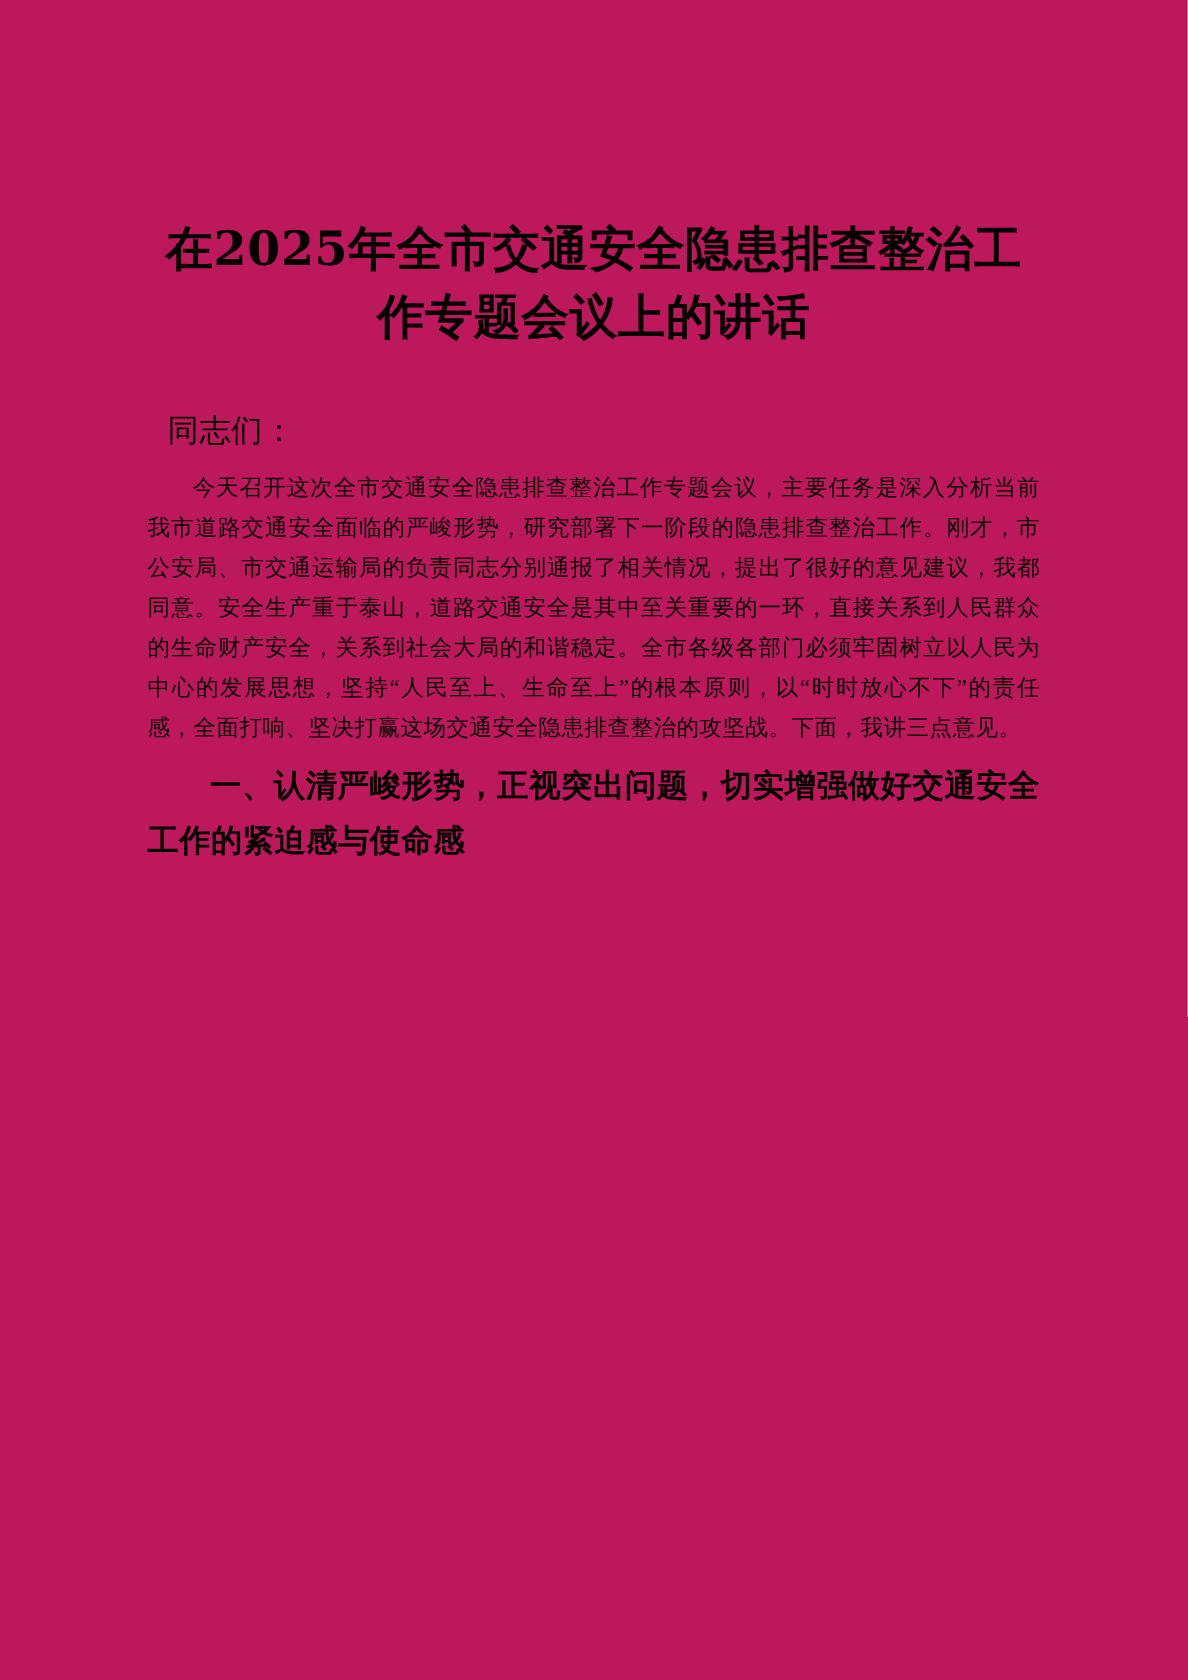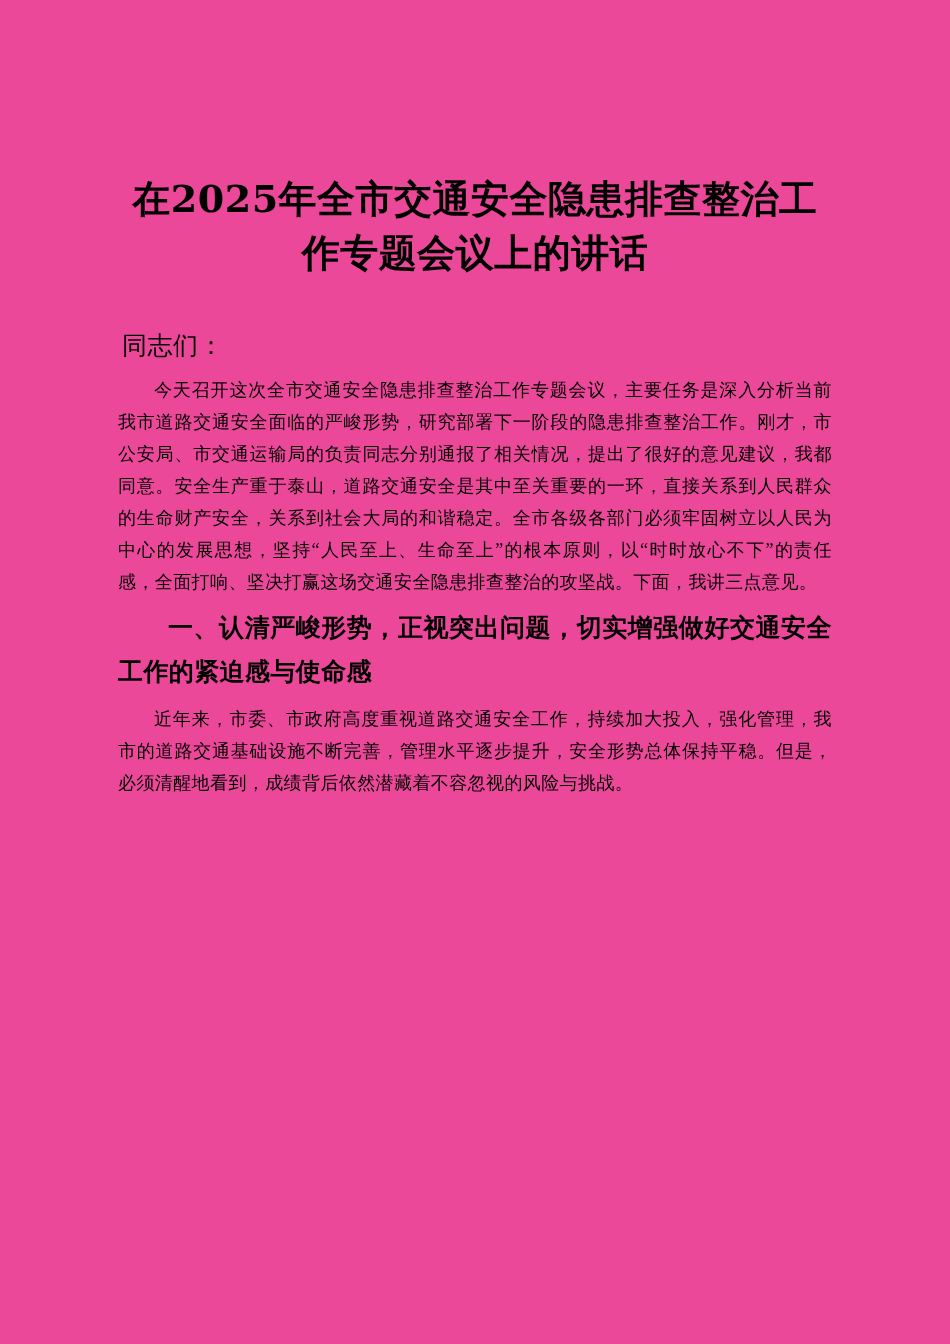--- a/index.html
+++ b/index.html
@@ -12,51 +12,51 @@
     height: 1344px;
     font-family: "Liberation Serif", "DejaVu Serif", serif;
     color: #000000;
     overflow: hidden;
   }
   .page {
     box-sizing: border-box;
     width: 950px;
     height: 1344px;
     padding: 172px 118px 40px 118px;
-    background: #ec4899;
+    background: #be185d;
   }
   .doc-title {
     font-family: "DejaVu Serif", "Liberation Serif", serif;
     font-weight: 700;
     font-size: 38px;
     line-height: 1.42;
     text-align: center;
     letter-spacing: 0.5px;
     margin: 0 0 44px 0;
     word-break: break-all;
   }
   .salutation {
     font-size: 25px;
     line-height: 1.75;
-    margin: 0 0 6px 4px;
+    margin: 0 0 6px 16px;
     letter-spacing: 0.5px;
   }
   .para {
     font-size: 18px;
     line-height: 1.78;
     text-align: justify;
     text-align-last: left;
     text-justify: inter-ideograph;
     margin: 0 0 6px 0;
     text-indent: 2em;
     letter-spacing: 0.4px;
     word-break: break-all;
   }
   .heading {
-    font-family: Liberation Mono, monospace;
+    font-family: Liberation Serif, serif;
     font-weight: 700;
     font-size: 25px;
     line-height: 1.78;
     text-align: justify;
     text-align-last: left;
     margin: 10px 0 6px 0;
     text-indent: 2em;
     letter-spacing: 0.4px;
     word-break: break-all;
   }
@@ -67,15 +67,14 @@
 <div class="page">
 
   <h1 class="doc-title">在2025年全市交通安全隐患排查整治工作专题会议上的讲话</h1>
 
   <p class="salutation">同志们：</p>
 
   <p class="para">今天召开这次全市交通安全隐患排查整治工作专题会议，主要任务是深入分析当前我市道路交通安全面临的严峻形势，研究部署下一阶段的隐患排查整治工作。刚才，市公安局、市交通运输局的负责同志分别通报了相关情况，提出了很好的意见建议，我都同意。安全生产重于泰山，道路交通安全是其中至关重要的一环，直接关系到人民群众的生命财产安全，关系到社会大局的和谐稳定。全市各级各部门必须牢固树立以人民为中心的发展思想，坚持“人民至上、生命至上”的根本原则，以“时时放心不下”的责任感，全面打响、坚决打赢这场交通安全隐患排查整治的攻坚战。下面，我讲三点意见。</p>
 
   <p class="heading">一、认清严峻形势，正视突出问题，切实增强做好交通安全工作的紧迫感与使命感</p>
 
-  <p class="para">近年来，市委、市政府高度重视道路交通安全工作，持续加大投入，强化管理，我市的道路交通基础设施不断完善，管理水平逐步提升，安全形势总体保持平稳。但是，必须清醒地看到，成绩背后依然潜藏着不容忽视的风险与挑战。</p>
 
 </div>
 
 </body></html>

